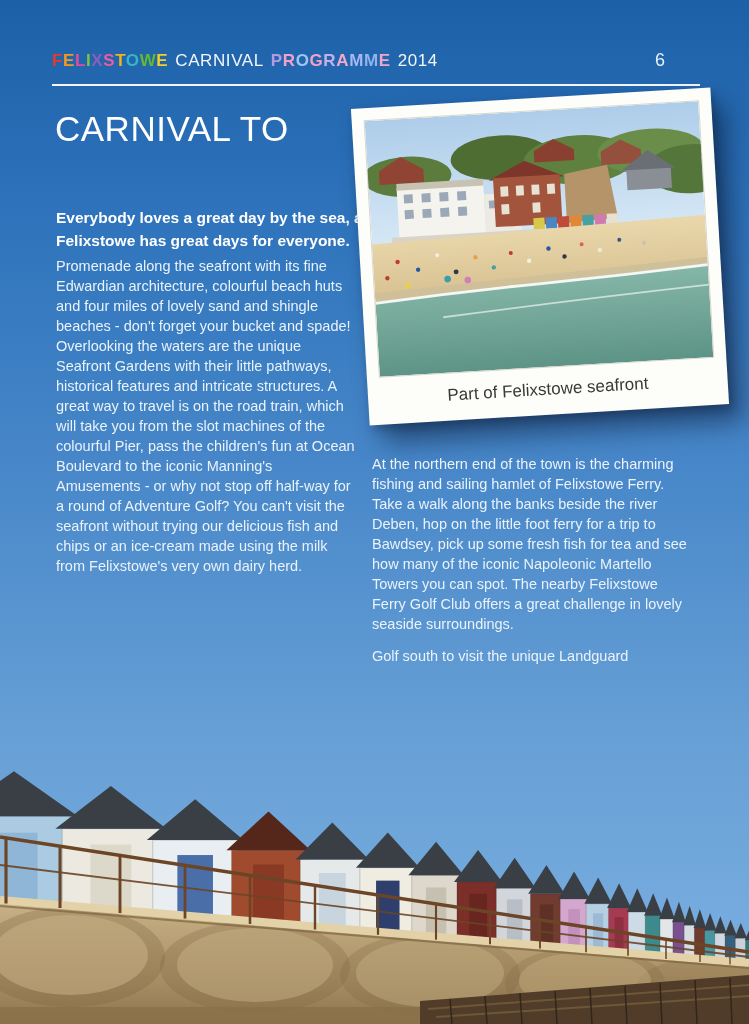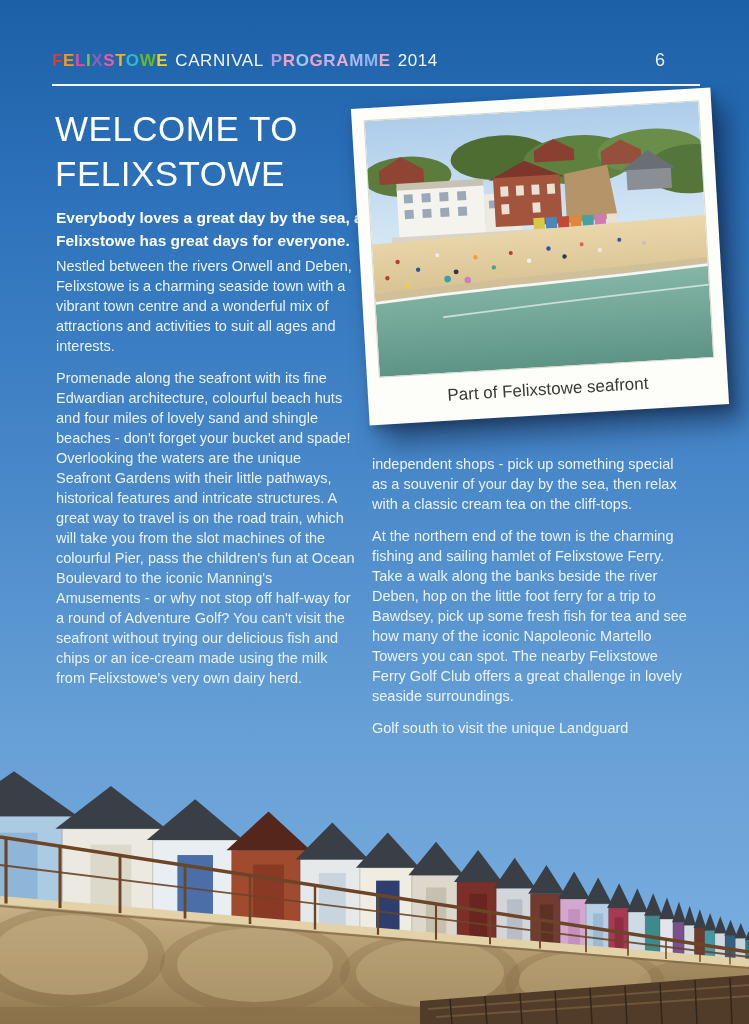--- a/index.html
+++ b/index.html
@@ -40,33 +40,30 @@
 
   <div class="topbar">
     <div class="brand">
       <span class="w bold"><span style="color: rgb(226, 59, 46);">F</span><span style="color: rgb(245, 154, 31);">E</span><span style="color: rgb(229, 75, 156);">L</span><span style="color: rgb(126, 194, 66);">I</span><span style="color: rgb(138, 95, 184);">X</span><span style="color: rgb(239, 90, 160);">S</span><span style="color: rgb(240, 180, 31);">T</span><span style="color: rgb(53, 181, 200);">O</span><span style="color: rgb(102, 185, 46);">W</span><span style="color: rgb(245, 208, 32);">E</span></span><span class="w plain">CARNIVAL</span><span class="w bold"><span style="color: rgb(179, 155, 224);">P</span><span style="color: rgb(242, 160, 200);">R</span><span style="color: rgb(158, 196, 242);">O</span><span style="color: rgb(242, 160, 200);">G</span><span style="color: rgb(192, 176, 236);">R</span><span style="color: rgb(240, 168, 204);">A</span><span style="color: rgb(168, 184, 240);">M</span><span style="color: rgb(144, 180, 236);">M</span><span style="color: rgb(240, 168, 200);">E</span></span><span class="w plain">2014</span>
     </div>
     <div class="pageno">6</div>
   </div>
   <div class="rule"></div>
 
   <h1 class="title">
-    <span>WELCOME TO</span><br>
-    <span>FELIXSTOWE</span>
+    <span>CARNIVAL TO</span><br>
   </h1>
 
   <p class="intro">Everybody loves a great day by the sea, and Felixstowe has great days for everyone.</p>
 
   <div class="col col-left">
-    <p>Nestled between the rivers Orwell and Deben, Felixstowe is a charming seaside town with a vibrant town centre and a wonderful mix of attractions and activities to suit all ages and interests.</p>
     <p>Promenade along the seafront with its fine Edwardian architecture, colourful beach huts and four miles of lovely sand and shingle beaches - don't forget your bucket and spade! Overlooking the waters are the unique Seafront Gardens with their little pathways, historical features and intricate structures. A great way to travel is on the road train, which will take you from the slot machines of the colourful Pier, pass the children's fun at Ocean Boulevard to the iconic Manning's Amusements - or why not stop off half-way for a round of Adventure Golf? You can't visit the seafront without trying our delicious fish and chips or an ice-cream made using the milk from Felixstowe's very own dairy herd.</p>
   </div>
 
   <div class="col col-right">
-    <p>independent shops - pick up something special as a souvenir of your day by the sea, then relax with a classic cream tea on the cliff-tops.</p>
     <p>At the northern end of the town is the charming fishing and sailing hamlet of Felixstowe Ferry. Take a walk along the banks beside the river Deben, hop on the little foot ferry for a trip to Bawdsey, pick up some fresh fish for tea and see how many of the iconic Napoleonic Martello Towers you can spot. The nearby Felixstowe Ferry Golf Club offers a great challenge in lovely seaside surroundings.</p>
     <p>Golf south to visit the unique Landguard</p>
   </div>
 
   <figure class="polaroid">
     <svg viewBox="0 0 300 230" aria-hidden="true">
       <defs>
         <linearGradient id="skyG" x1="0" y1="0" x2="0" y2="1">
           <stop offset="0" stop-color="#aecdea"></stop>
             <stop offset="1" stop-color="#dfeef8"></stop>

